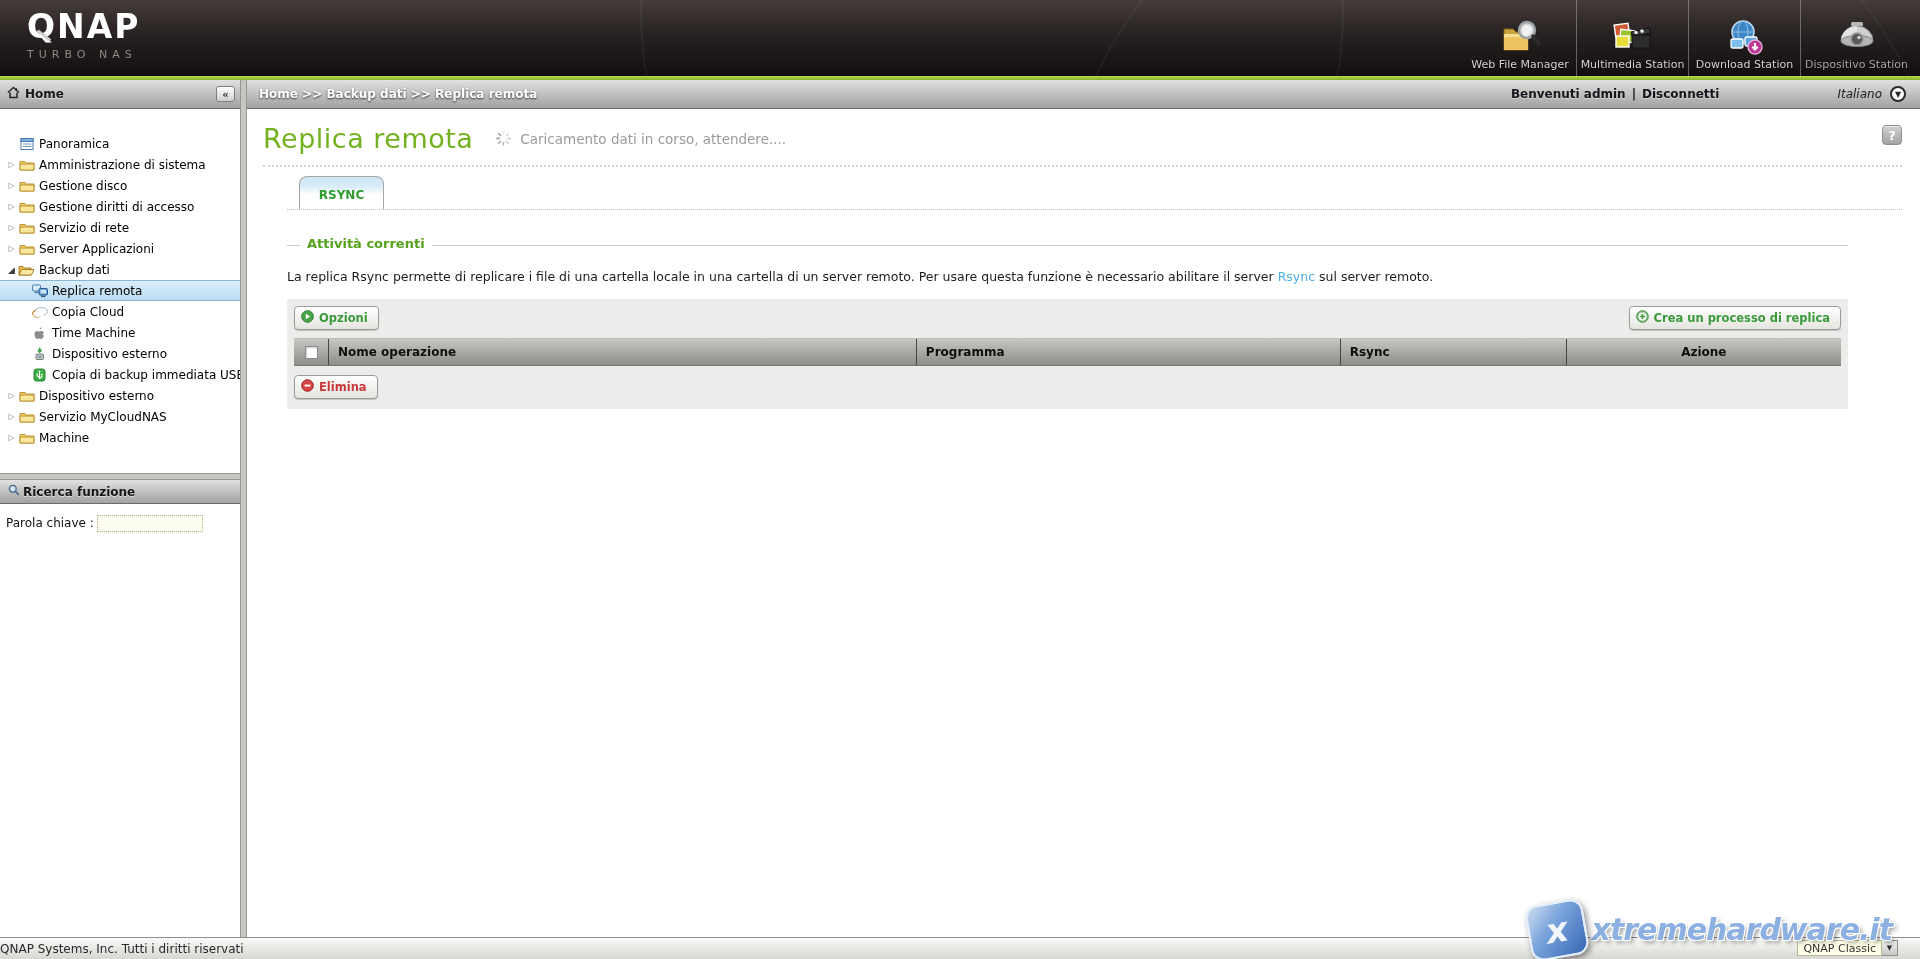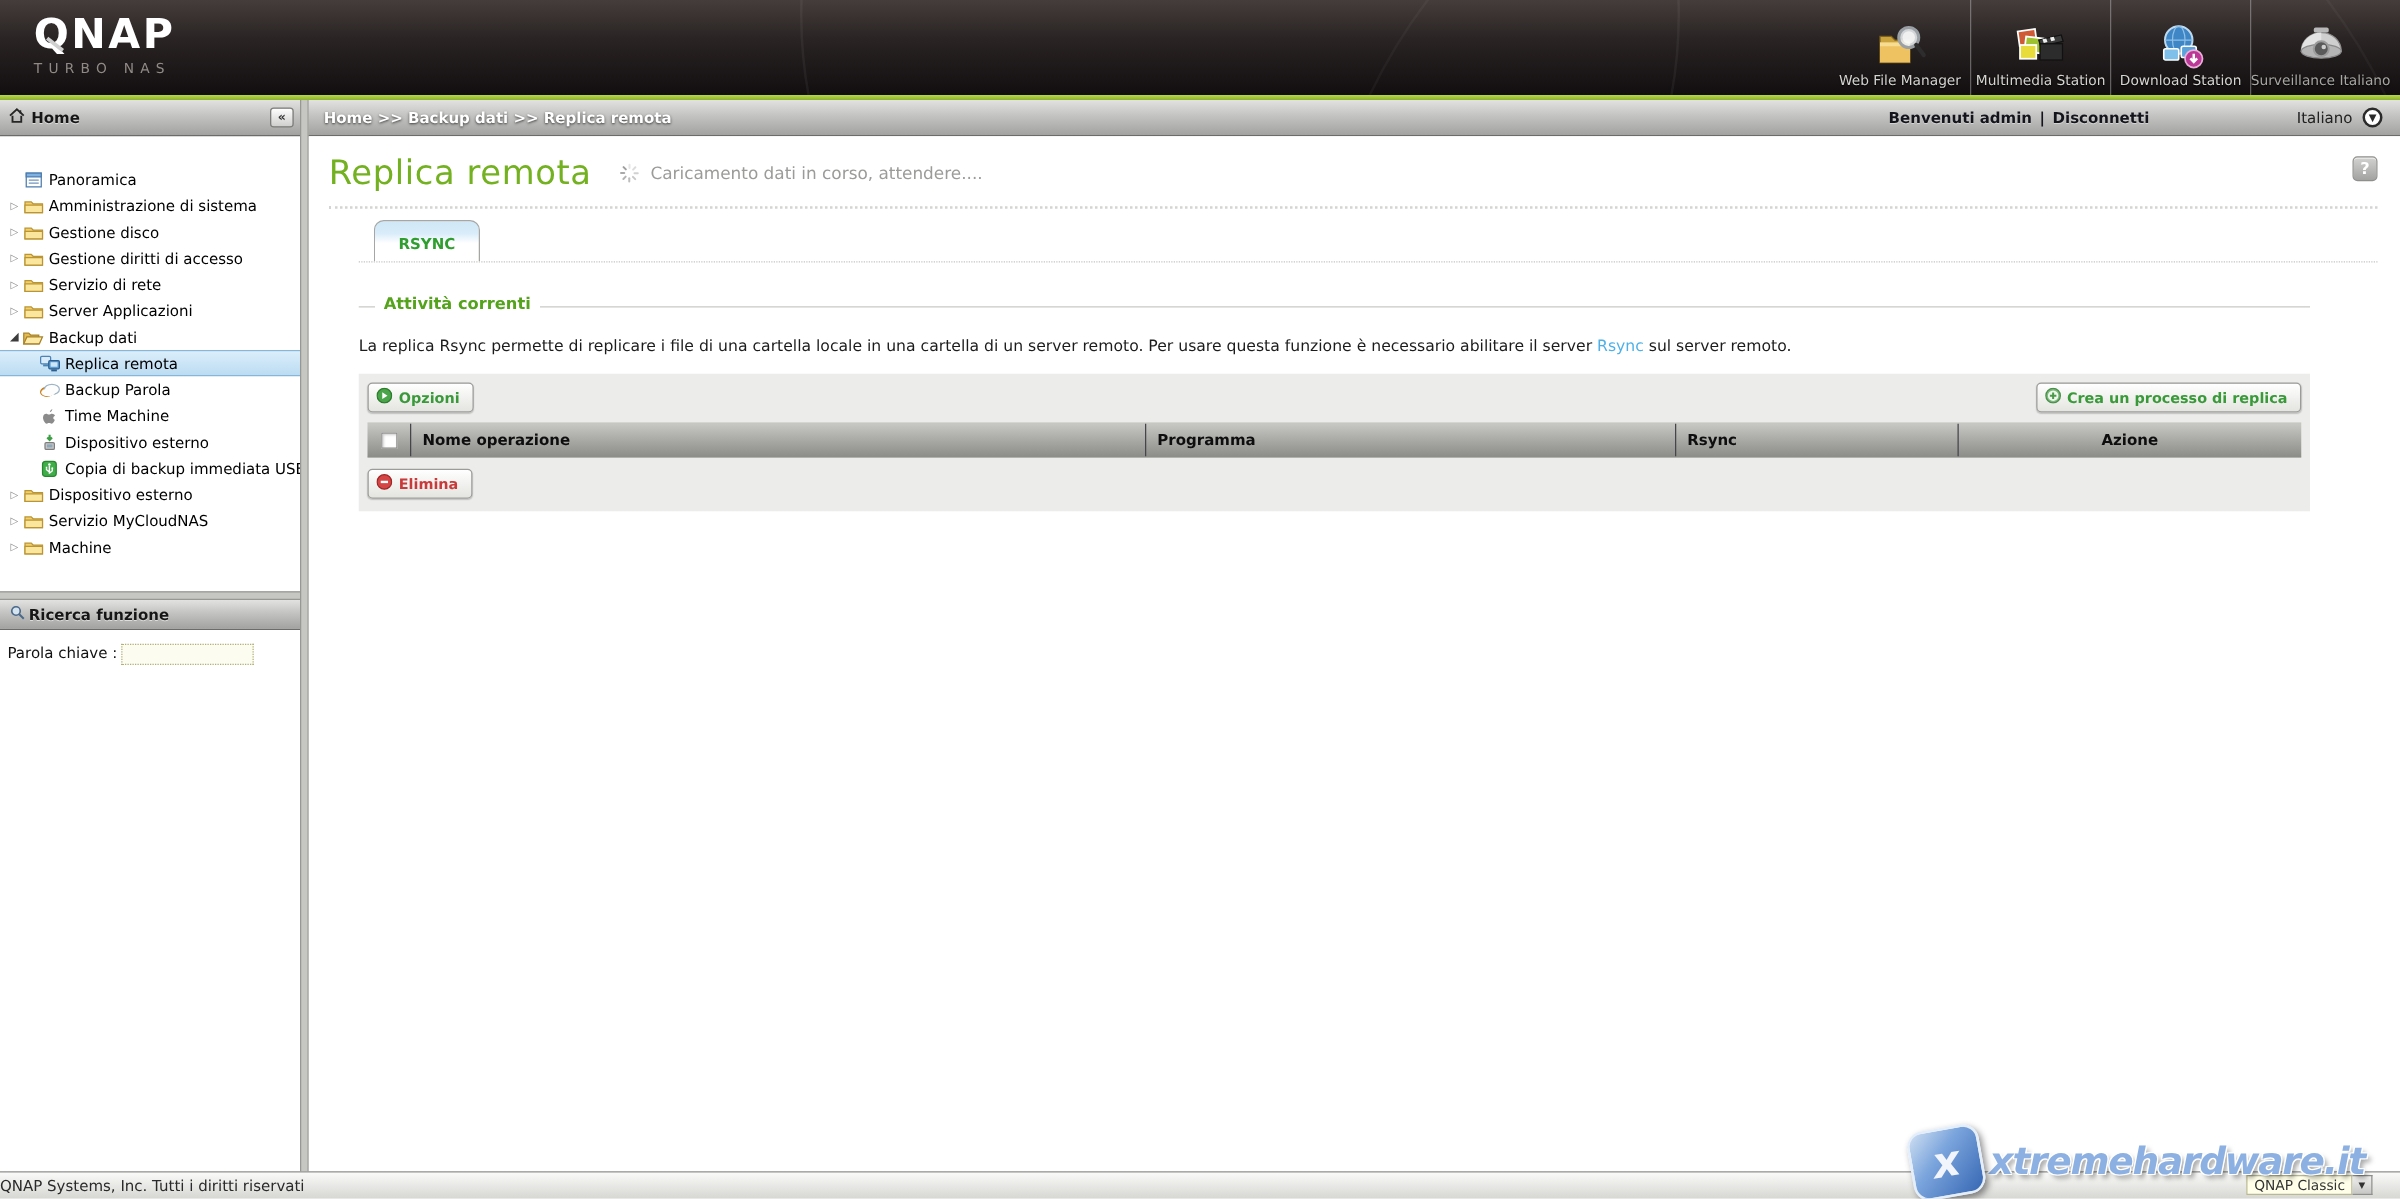--- a/index.html
+++ b/index.html
@@ -49,21 +49,21 @@
   .kw-label { color:#111; }
   .kw-input { display:inline-block; width:106px; height:17px; border:1px dotted #b0b078; background:#fcfcf0; vertical-align:middle; margin-left:3px; }
 
   
   .main-col { flex:1; display:flex; flex-direction:column; min-width:0; }
   .breadcrumb-bar { height:29px; display:flex; align-items:center; padding:0 10px 0 12px; }
   .crumb { color:#fff; font-weight:bold; text-shadow:0 1px 2px rgba(40,40,40,0.9); }
   .bc-right { margin-left:auto; display:flex; align-items:center; }
   .bc-link { color:#14141c; font-weight:bold; cursor:pointer; text-shadow:0 1px 0 rgba(255,255,255,0.4); }
   .bc-sep { color:#14141c; font-weight:bold; margin:0 6px; }
-  .lang-label { color:#222; margin-left:118px; }
+  .lang-label { color:#222; margin-left:118px;font-style:italic; }
   .lang-btn { width:16px; height:16px; border-radius:50%; background:#fff; border:2px solid #2a2a2a; margin:0 4px 0 8px; display:flex; align-items:center; justify-content:center; font-size:8px; color:#2a2a2a; cursor:pointer; }
 
   .content { flex:1; position:relative; background:#fff; padding:8px 18px 0 16px; }
   .title-row { display:flex; align-items:center; padding-top:6px; }
   .page-title { font-size:27px; font-weight:500; color:#73b120; letter-spacing:0.5px; }
   .spinner { margin-left:22px; margin-right:8px; display:inline-flex; }
   .loading-text { color:#9b9b99; font-size:13.5px; }
   .help-btn { position:absolute; right:18px; top:16px; width:20px; height:20px; border:1px solid #8f8f8d; border-radius:4px; background:linear-gradient(#d2d2d0,#a2a2a0); color:#fff; font-weight:bold; font-size:13px; display:flex; align-items:center; justify-content:center; box-shadow:inset 0 1px 0 rgba(255,255,255,0.6); cursor:pointer; }
   .dotted-sep { height:0; border-bottom:2px dotted #d4d4d2; margin-top:11px; }
 
@@ -170,21 +170,21 @@
           <span class="st-icon">
             <svg width="46" height="38" viewBox="0 0 46 38">
               <rect x="17" y="3" width="12" height="4" rx="1.5" fill="#b9b9b9"></rect>
               <path d="M7 22 A16 15 0 0 1 39 22 Z" fill="#cfcfcf" stroke="#8f8f8f"></path>
               <path d="M7 22 A16 15 0 0 1 23 7 L23 22 Z" fill="#e3e3e3"></path>
               <ellipse cx="23" cy="22" rx="16" ry="5.5" fill="#b5b5b5" stroke="#8a8a8a"></ellipse>
               <circle cx="23" cy="20" r="6" fill="#5a5a5a" stroke="#9c9c9c" stroke-width="1.6"></circle>
               <circle cx="25" cy="18.5" r="1.8" fill="#cfcfcf"></circle>
             </svg>
           </span>
-          <span class="st-label">Surveillance Italiano</span>
+          <span class="st-label">Dispositivo Station</span>
         </div>
       </div>
   </header>
   <div class="green-line"></div>
 
   <div class="mid">
 
     <div class="sidebar">
       <div class="side-topbar bar-grad">
         <span id="home-icon"><svg width="13" height="13" viewBox="0 0 13 13">
@@ -281,21 +281,21 @@
             <span class="t-label">Replica remota</span>
           </div>
           <div class="tree-item lvl1">
             <span class="t-icon">
               <svg width="16" height="13" viewBox="0 0 16 13">
                 <ellipse cx="5.5" cy="8.5" rx="5" ry="3.6" fill="#efa23b" stroke="#c07d22"></ellipse>
                 <ellipse cx="9.5" cy="6.5" rx="6" ry="4" fill="#fdfdfd" stroke="#9fb4c4"></ellipse>
                 <ellipse cx="6.5" cy="9" rx="5.5" ry="3" fill="#fdfdfd"></ellipse>
               </svg>
             </span>
-            <span class="t-label">Backup Parola</span>
+            <span class="t-label">Copia Cloud</span>
           </div>
           <div class="tree-item lvl1">
             <span class="t-icon">
               <svg width="13" height="14" viewBox="0 0 13 14">
                 <path d="M6.9 3.3 C7.3 1.8 8.8 1.1 8.8 1.1 C8.9 2.3 8 3.5 6.9 3.7 Z" fill="#8b8b8b"></path>
                 <path d="M10.9 9.7 C10.5 11 9.5 12.9 8.3 12.9 C7.5 12.9 7.2 12.4 6.3 12.4 C5.4 12.4 5.1 12.9 4.3 12.9 C3.1 12.9 1.9 10.8 1.6 9.4 C1.1 7.4 1.9 5 3.9 5 C4.8 5 5.4 5.6 6.2 5.6 C6.9 5.6 7.6 5 8.6 5 C9.6 5 10.5 5.6 11 6.5 C9.1 7.6 9.3 9.1 10.9 9.7 Z" fill="#8b8b8b"></path>
               </svg>
             </span>
             <span class="t-label">Time Machine</span>
           </div>

